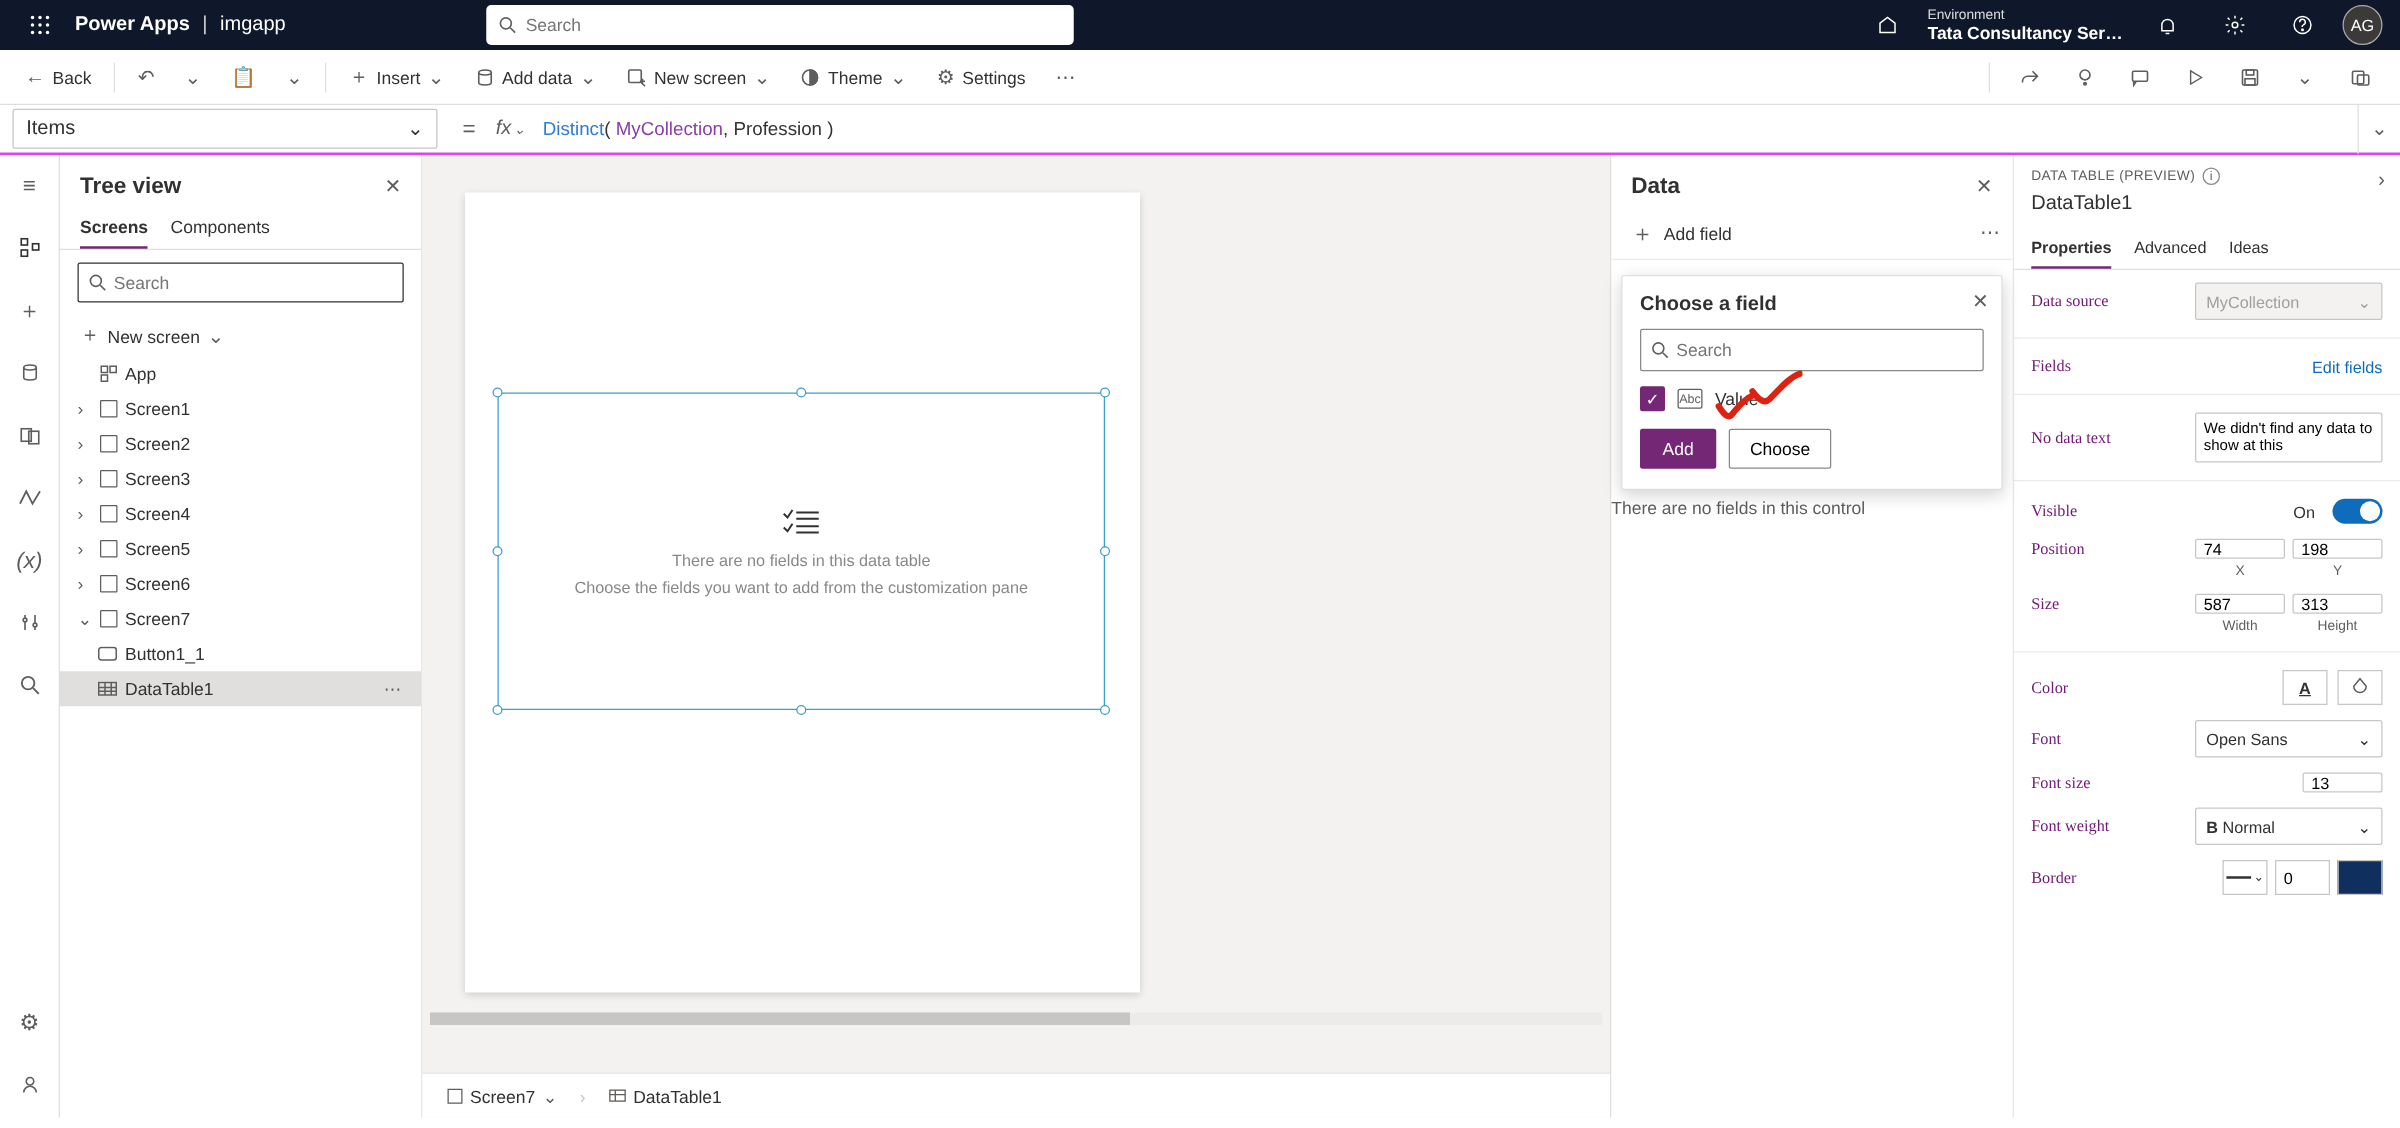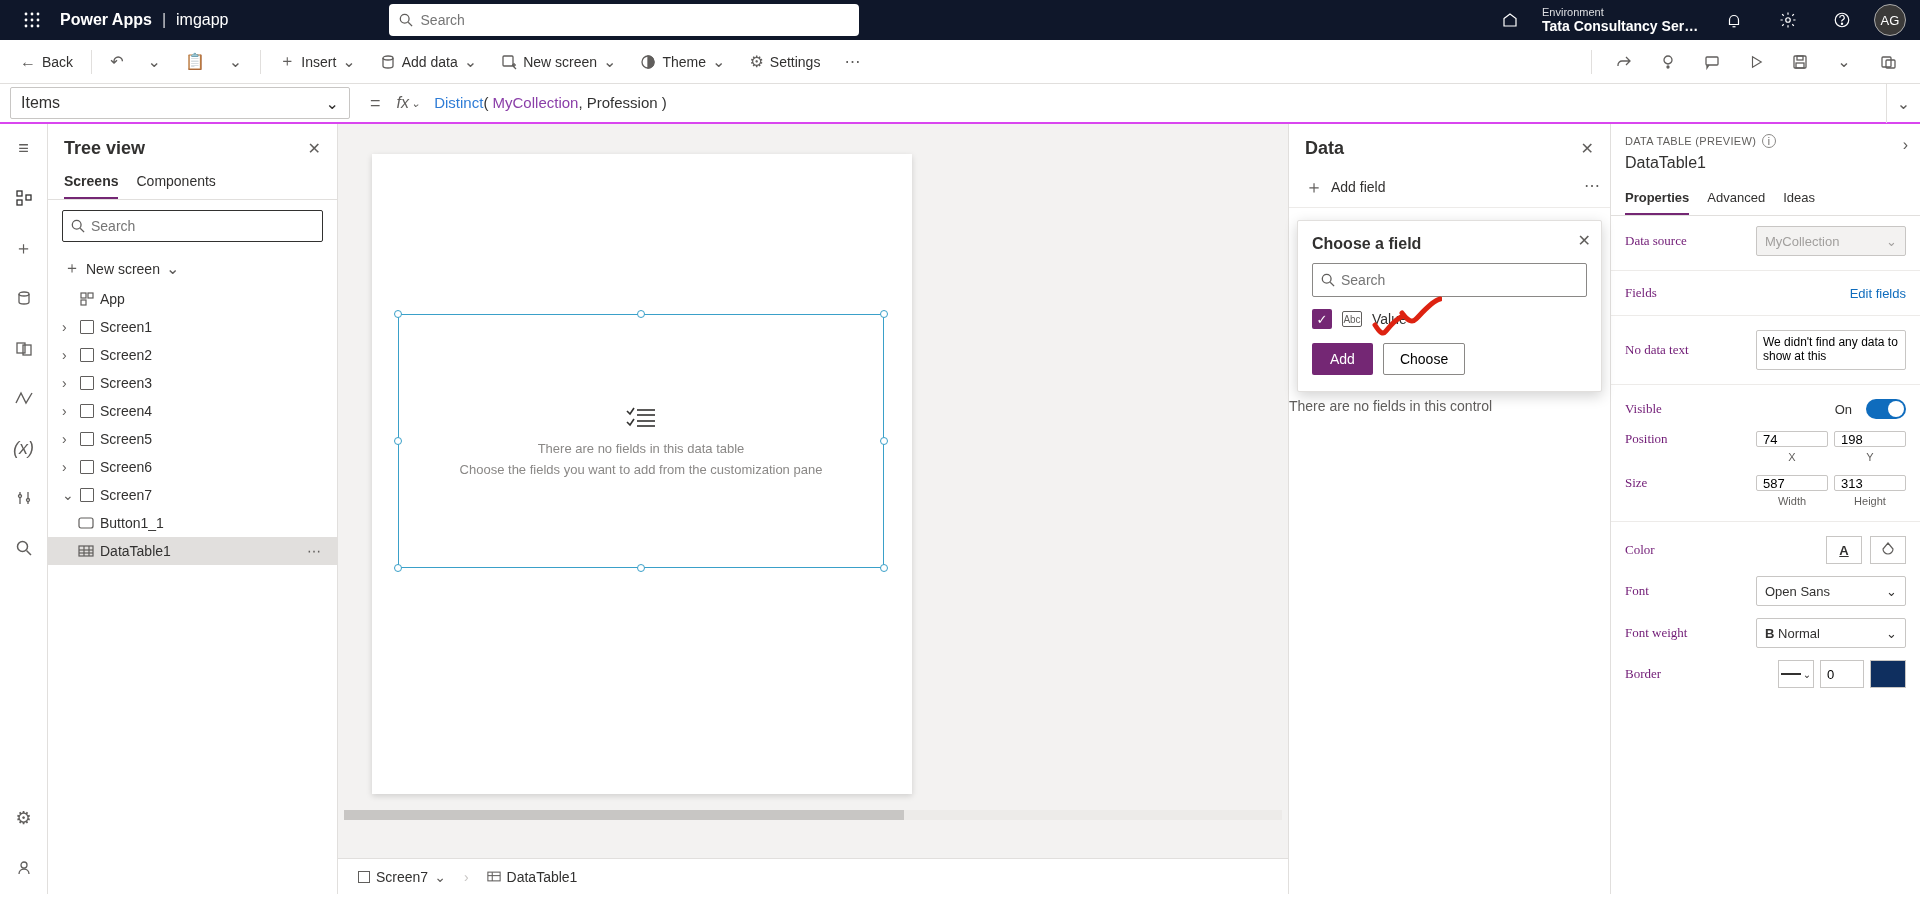--- a/index.html
+++ b/index.html
@@ -650,20 +650,24 @@
           </div>
       </div>
       <div class="prow">
         <span class="plabel">Font</span>
         <div class="fontsel">
           <span>Open Sans</span>
           <span>⌄</span>
         </div>
       </div>
       <div class="prow">
+        <span class="plabel">Font size</span>
+        <input class="numinput" style="width: 64px;" value="13">
+      </div>
+      <div class="prow">
         <span class="plabel">Font weight</span>
         <div class="fontsel">
           <span><b>B</b>&nbsp;<span>Normal</span></span>
           <span>⌄</span>
         </div>
       </div>
       <div class="prow">
         <span class="plabel">Border</span>
         <div class="borderrow">
           <div class="bstyle">

